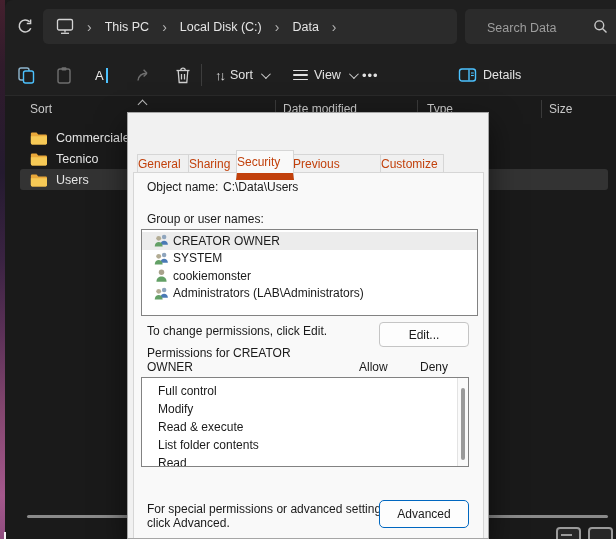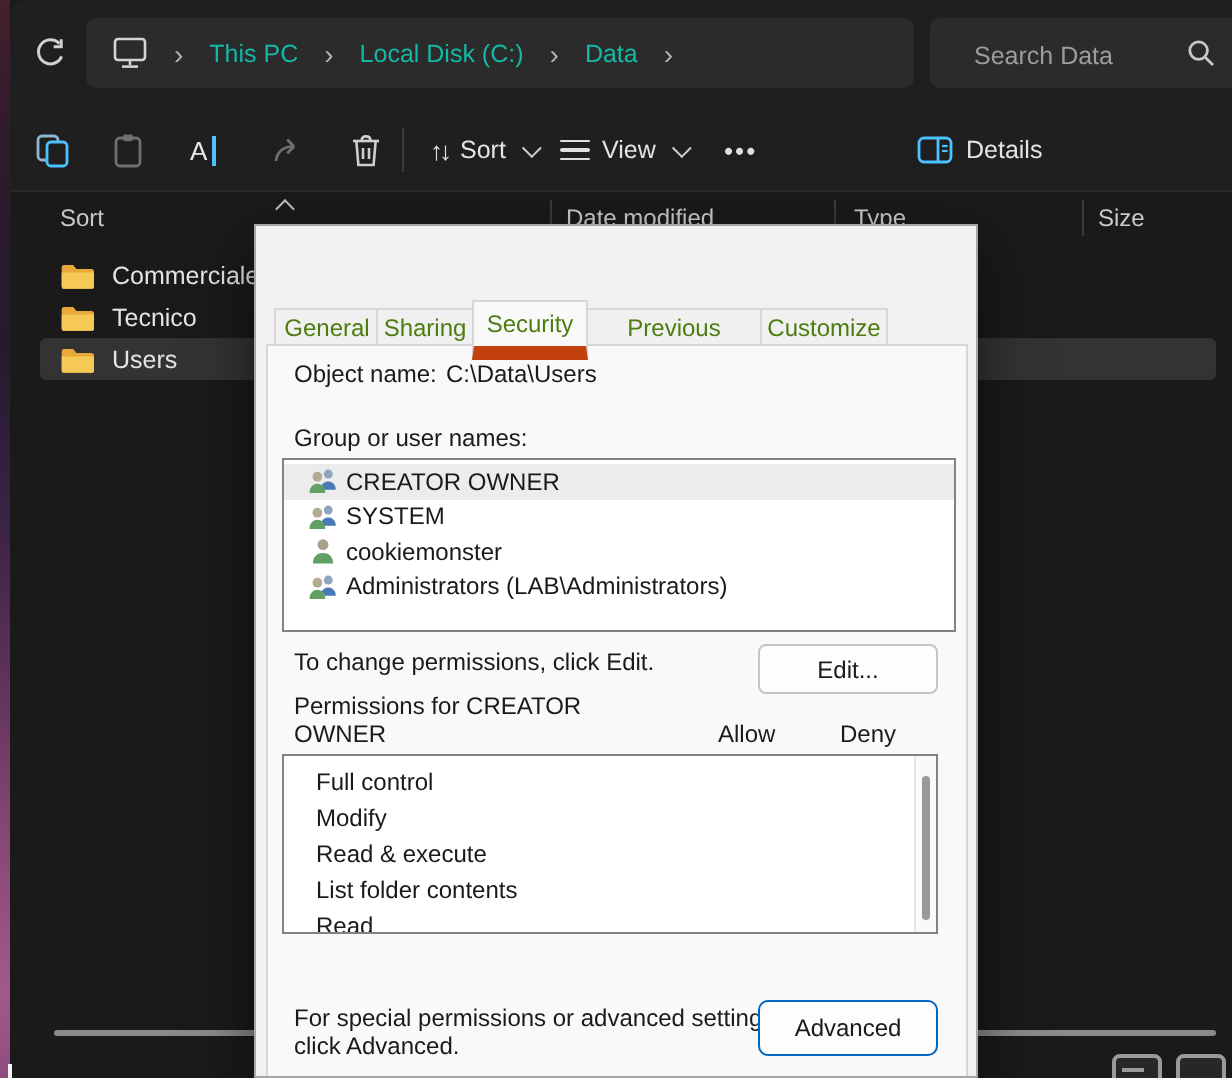--- a/index.html
+++ b/index.html
@@ -9,21 +9,21 @@
   .wallpaper{position:absolute;left:0;top:0;width:5px;height:539px;
     background:linear-gradient(180deg,#45202e 0%,#301b2b 12%,#241a2f 32%,#3a2342 48%,#5c3158 62%,#83466f 76%,#a4588c 92%,#8f4d7f 100%);}
   .cursor-tick{position:absolute;left:4px;top:532px;width:2px;height:7px;background:#f5f5f5;}
   .win{position:absolute;left:5px;top:0;right:0;bottom:0;background:#1a1a1a;border-top-left-radius:8px;}
 
   
   .navbar{position:absolute;left:5px;top:0;right:0;height:55px;background:#1f1f1f;border-top-left-radius:8px;}
   .refresh-btn{position:absolute;left:10px;top:15px;width:24px;height:24px;background:none;border:0;padding:0;color:#d0d0d0;}
   .addressbar{position:absolute;left:38px;top:9px;width:414px;height:35px;background:#2b2b2b;border-radius:5px;
     display:flex;align-items:center;gap:13px;padding-left:13px;box-sizing:border-box;color:#e6e6e6;font-size:12.5px;}
-  .crumb{color:#14b8a6;cursor:default;white-space:nowrap;}
+  .crumb{color:#e5e5e5;cursor:default;white-space:nowrap;}
   .crumb-sep{color:#b5b5b5;font-size:14px;line-height:1;}
   .searchbox{position:absolute;left:460px;top:9px;width:156px;height:35px;background:#2b2b2b;border-radius:5px;}
   .searchbox input{position:absolute;left:20px;top:0;width:100px;height:35px;background:transparent;border:0;outline:none;
     color:#fef9c3;font-size:12.5px;font-family:inherit;}
   .searchbox input::placeholder{color:#9d9d9d;}
   .search-glyph{position:absolute;right:13px;top:10px;}
 
   
   .toolbar{position:absolute;left:5px;top:55px;right:0;height:40px;background:#1f1f1f;border-bottom:1px solid #292929;}
   .tbtn{position:absolute;top:6px;height:28px;display:flex;align-items:center;justify-content:center;gap:6px;
@@ -58,22 +58,22 @@
 
   
   .dialog{position:absolute;left:127px;top:112px;width:362px;height:427px;background:#f1f1f1;
     border:1px solid #a6a6a6;box-sizing:border-box;box-shadow:0 12px 28px rgba(0,0,0,.55);
     overflow:hidden;color:#1a1a1a;font-size:12px;}
   .dlg-titlebar{position:absolute;left:0;top:0;width:100%;height:32px;background:#fcfcfc;}
   .dlg-title{position:absolute;left:37px;top:0;line-height:31px;font-size:12px;color:#1a1a1a;}
   .dlg-foldericon{position:absolute;left:13px;top:9px;}
   .dlg-close{position:absolute;left:334px;top:3px;width:25px;height:25px;border:0;background:none;
              font-size:19px;font-weight:300;color:#333;line-height:25px;text-align:center;padding:0;font-family:inherit;}
-  .tab{position:absolute;top:41px;height:18px;line-height:18px;text-align:center;font-size:12px;
-       background:#f0f0f0;border:1px solid #d6d6d6;color:#4d7c0f;box-sizing:content-box;}
+  .tab{position:absolute;top:41px;height:18px;line-height:18px;text-align:left;font-size:12px;
+       background:#f0f0f0;border:1px solid #d6d6d6;color:#c2410c;box-sizing:content-box;}
   .tab.active{top:37px;height:22px;line-height:22px;background:#f9f9f9;border-bottom:7px solid #c2410c;z-index:3;}
   .tabpage{position:absolute;left:5px;top:59px;width:351px;height:367px;background:#f9f9f9;border:1px solid #d6d6d6;box-sizing:border-box;z-index:1;}
   .dlabel{position:absolute;font-size:12px;color:#1a1a1a;white-space:nowrap;}
 
   .ulist{position:absolute;left:13px;top:116px;width:337px;height:87px;background:#ffffff;border:1px solid #828282;
          box-sizing:border-box;padding-top:2px;overflow:hidden;z-index:2;}
   .urow{height:17.5px;display:flex;align-items:center;padding-left:12px;white-space:nowrap;}
   .urow.selected{background:#ececec;}
   .urow .uname{margin-left:4px;}
 
@@ -168,21 +168,21 @@
         <line x1="10.5" y1="8" x2="10.5" y2="13.5"></line>
       </svg>
     </button>
     <div class="tb-sep"></div>
 
     <button class="tbtn" style="left:208px;">
       <span class="sort-arrows">↑↓</span>
       <span>Sort</span>
       <span class="chev"></span>
     </button>
-    <button class="tbtn" style="left:273px;">
+    <button class="tbtn" style="left:286px;">
       <span class="hamburger">
           <i></i>
           <i></i>
           <i></i>
         </span>
       <span>View</span>
       <span class="chev"></span>
     </button>
     <button class="tbtn" style="left:355px;">
       <span class="more-dots">•••</span>

